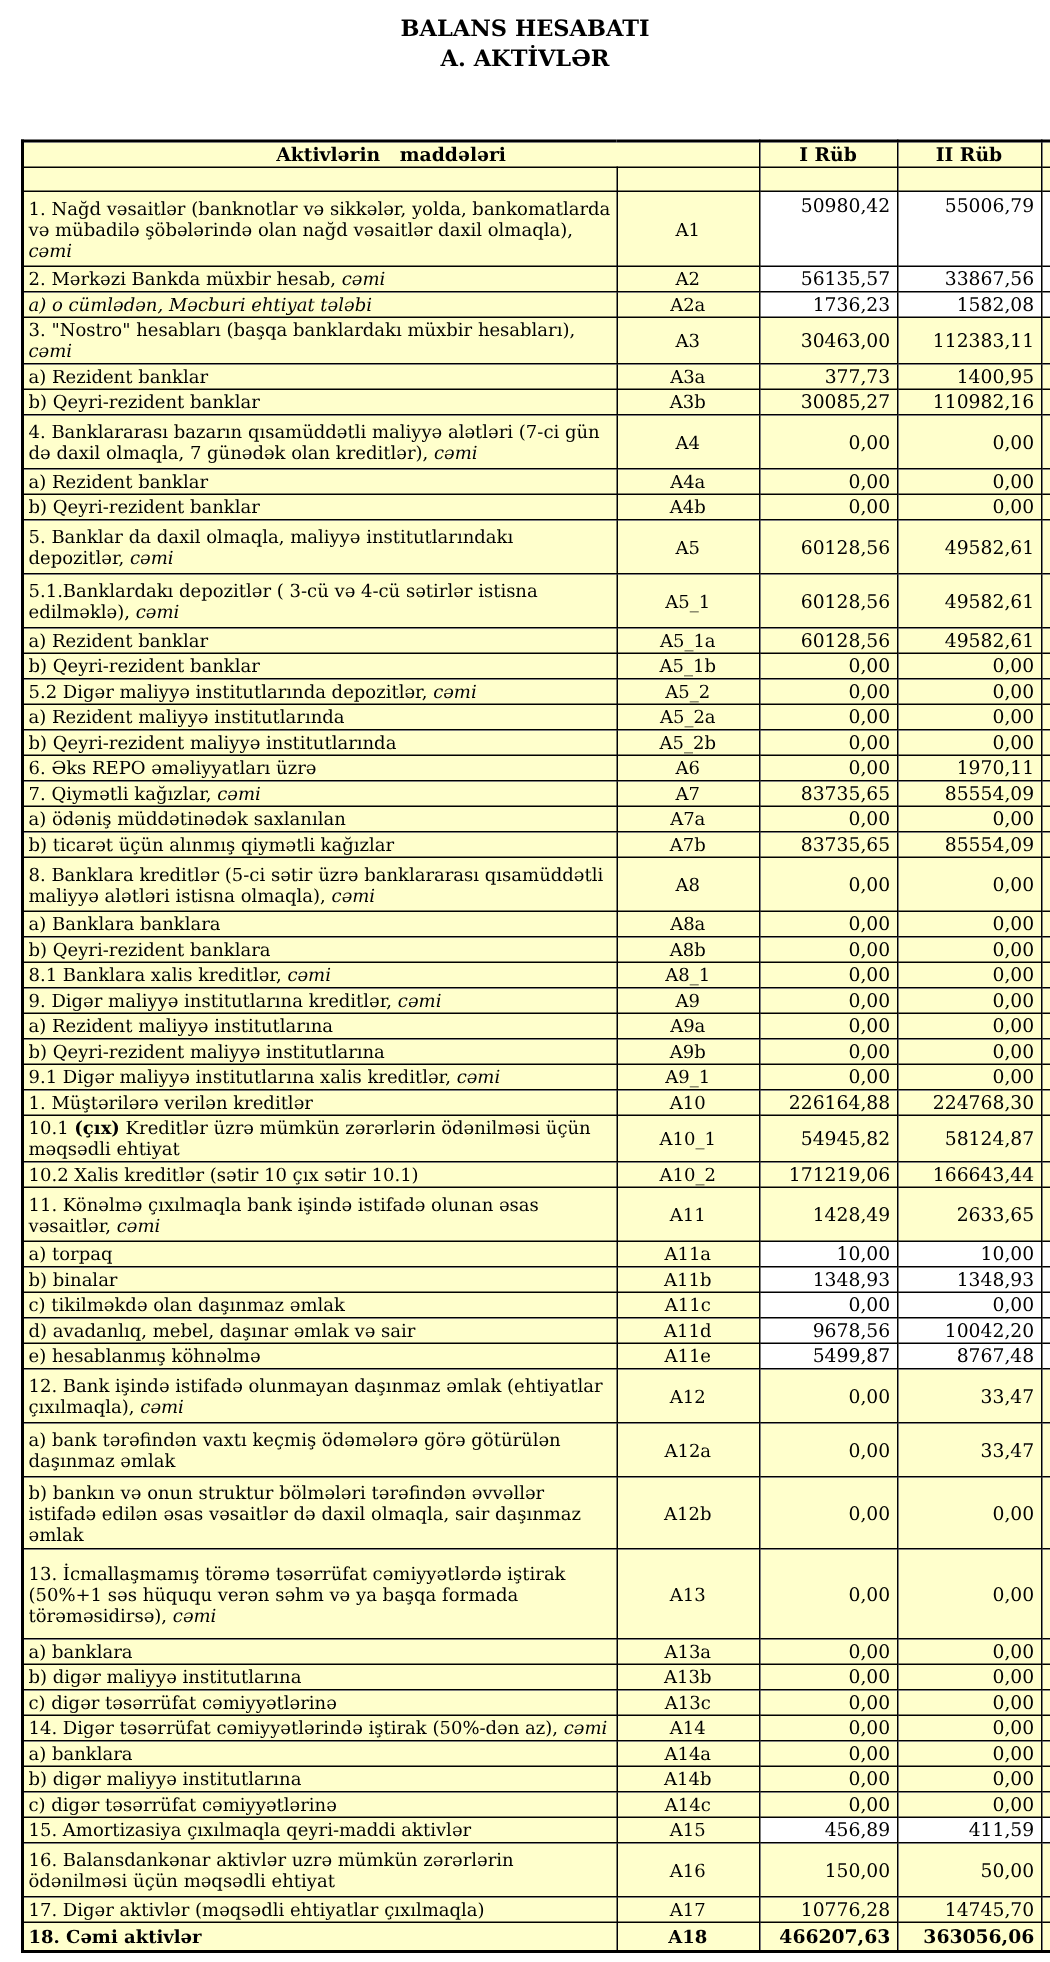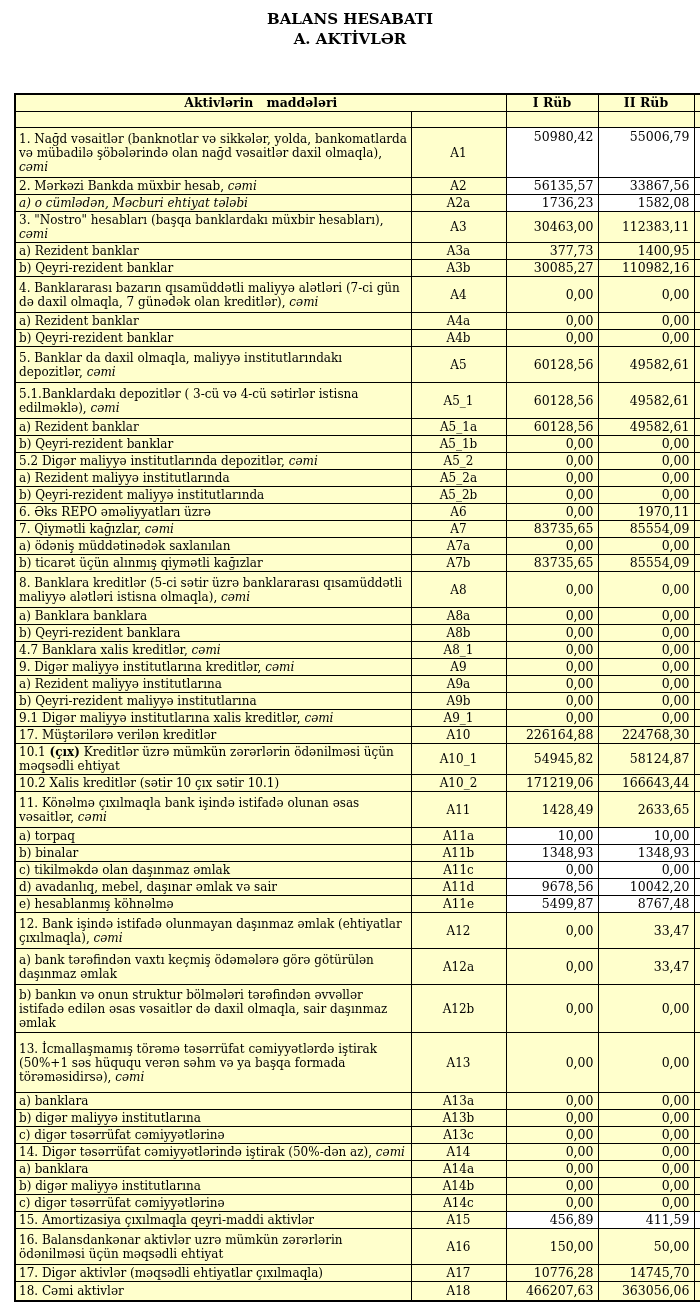--- a/index.html
+++ b/index.html
@@ -23,21 +23,21 @@
     font-size:12px;line-height:14px;padding:1px 3px;vertical-align:middle;overflow:hidden;
   }
   th{font-weight:bold;text-align:center;font-size:12.5px;margin-top:24px;}
   .pre{white-space:pre-wrap;}
   td.label{text-align:left;}
   td.label.indent{}
   td.label.it{font-style:italic;}
   td.code{text-align:center;}
   td.val{text-align:right;padding-right:4px;font-size:12.5px;}
   td.white{background:var(--white-cell);}
-  tr.bold td{font-weight:normal;}
+  tr.bold td{font-weight:bold;}
   tr.vtop td.val, tr.vtop td.frag{vertical-align:top;padding-top:2px;}
   td.frag{padding:0;}
   i{}
 </style>
 </head>
 <body>
 
 <div class="title-block">
   <div>BALANS HESABATI</div>
   <div>A. AKTİVLƏR</div>
@@ -222,21 +222,21 @@
         <td class="frag"></td>
       </tr>
       <tr style="height: 15px;">
         <td class="label indent"><span>b) Qeyri-rezident banklara</span></td>
         <td class="code">A8b</td>
         <td class="val">0,00</td>
         <td class="val">0,00</td>
         <td class="frag"></td>
       </tr>
       <tr style="height: 15px;">
-        <td class="label"><span>4.7 Banklara xalis kreditlər,</span> <i>cəmi</i></td>
+        <td class="label"><span>8.1 Banklara xalis kreditlər,</span> <i>cəmi</i></td>
         <td class="code">A8_1</td>
         <td class="val">0,00</td>
         <td class="val">0,00</td>
         <td class="frag"></td>
       </tr>
       <tr style="height: 15px;">
         <td class="label"><span>9. Digər maliyyə institutlarına kreditlər,</span> <i>cəmi</i></td>
         <td class="code">A9</td>
         <td class="val">0,00</td>
         <td class="val">0,00</td>
@@ -257,21 +257,21 @@
         <td class="frag"></td>
       </tr>
       <tr style="height: 15px;">
         <td class="label"><span>9.1 Digər maliyyə institutlarına xalis kreditlər,</span> <i>cəmi</i></td>
         <td class="code">A9_1</td>
         <td class="val">0,00</td>
         <td class="val">0,00</td>
         <td class="frag"></td>
       </tr>
       <tr style="height: 15px;">
-        <td class="label"><span>17. Müştərilərə verilən kreditlər</span></td>
+        <td class="label"><span>1. Müştərilərə verilən kreditlər</span></td>
         <td class="code">A10</td>
         <td class="val">226164,88</td>
         <td class="val">224768,30</td>
         <td class="frag"></td>
       </tr>
       <tr style="height: 31px;">
         <td class="label"><span>10.1 </span><b>(çıx)</b><span> Kreditlər üzrə mümkün zərərlərin ödənilməsi üçün məqsədli ehtiyat</span></td>
         <td class="code">A10_1</td>
         <td class="val">54945,82</td>
         <td class="val">58124,87</td>

